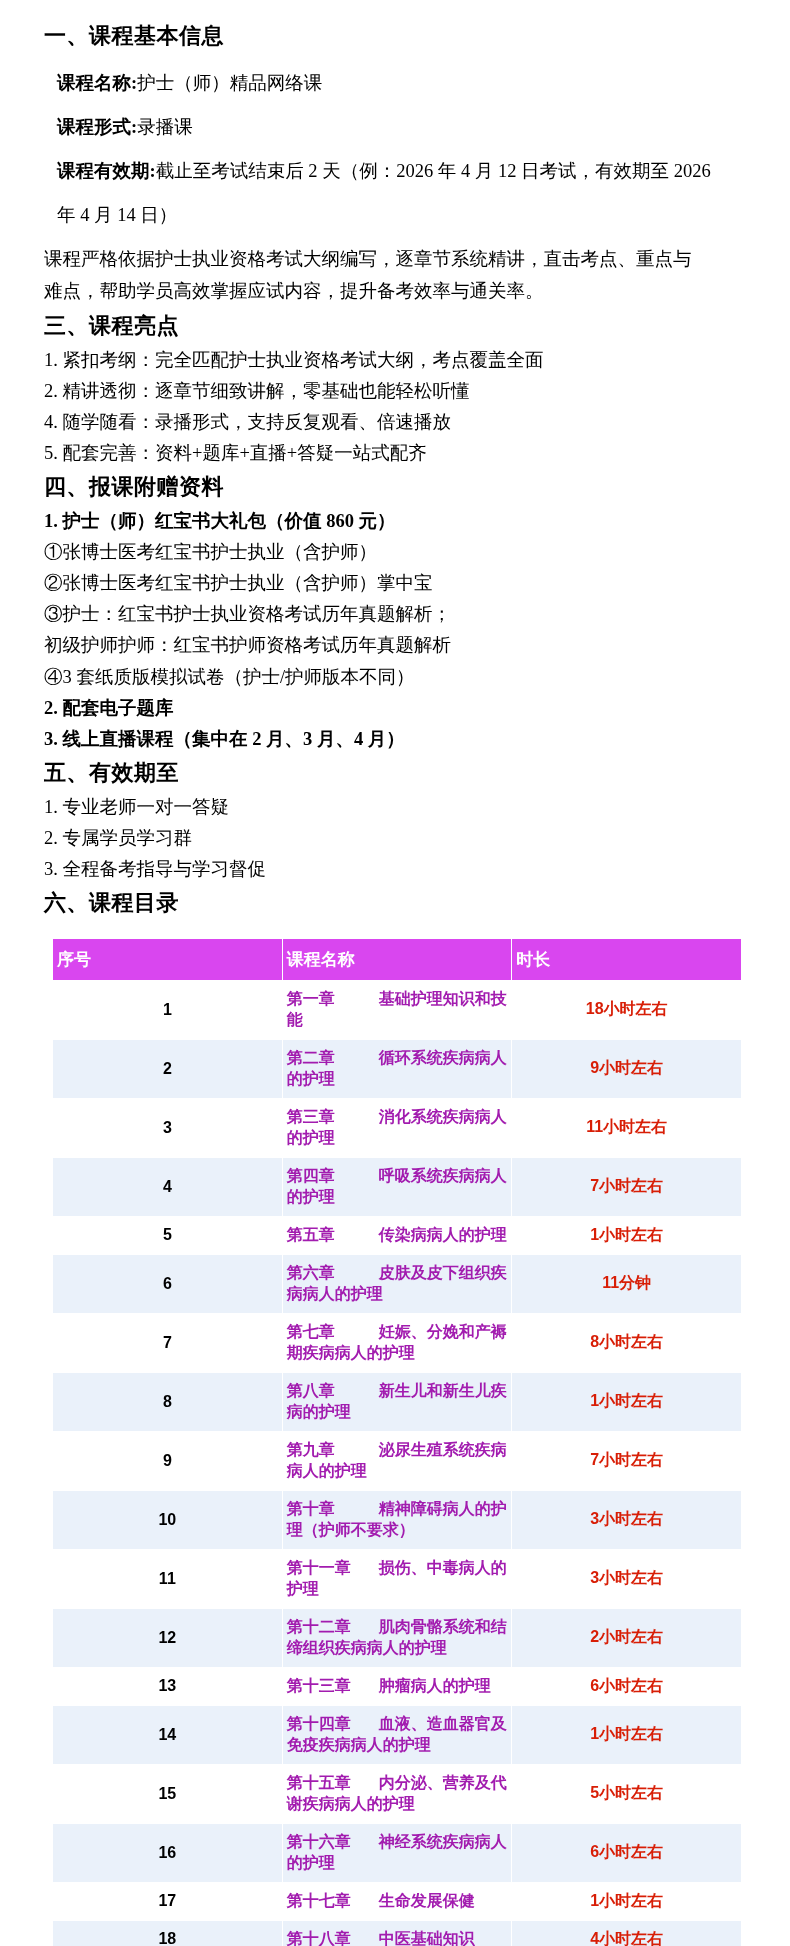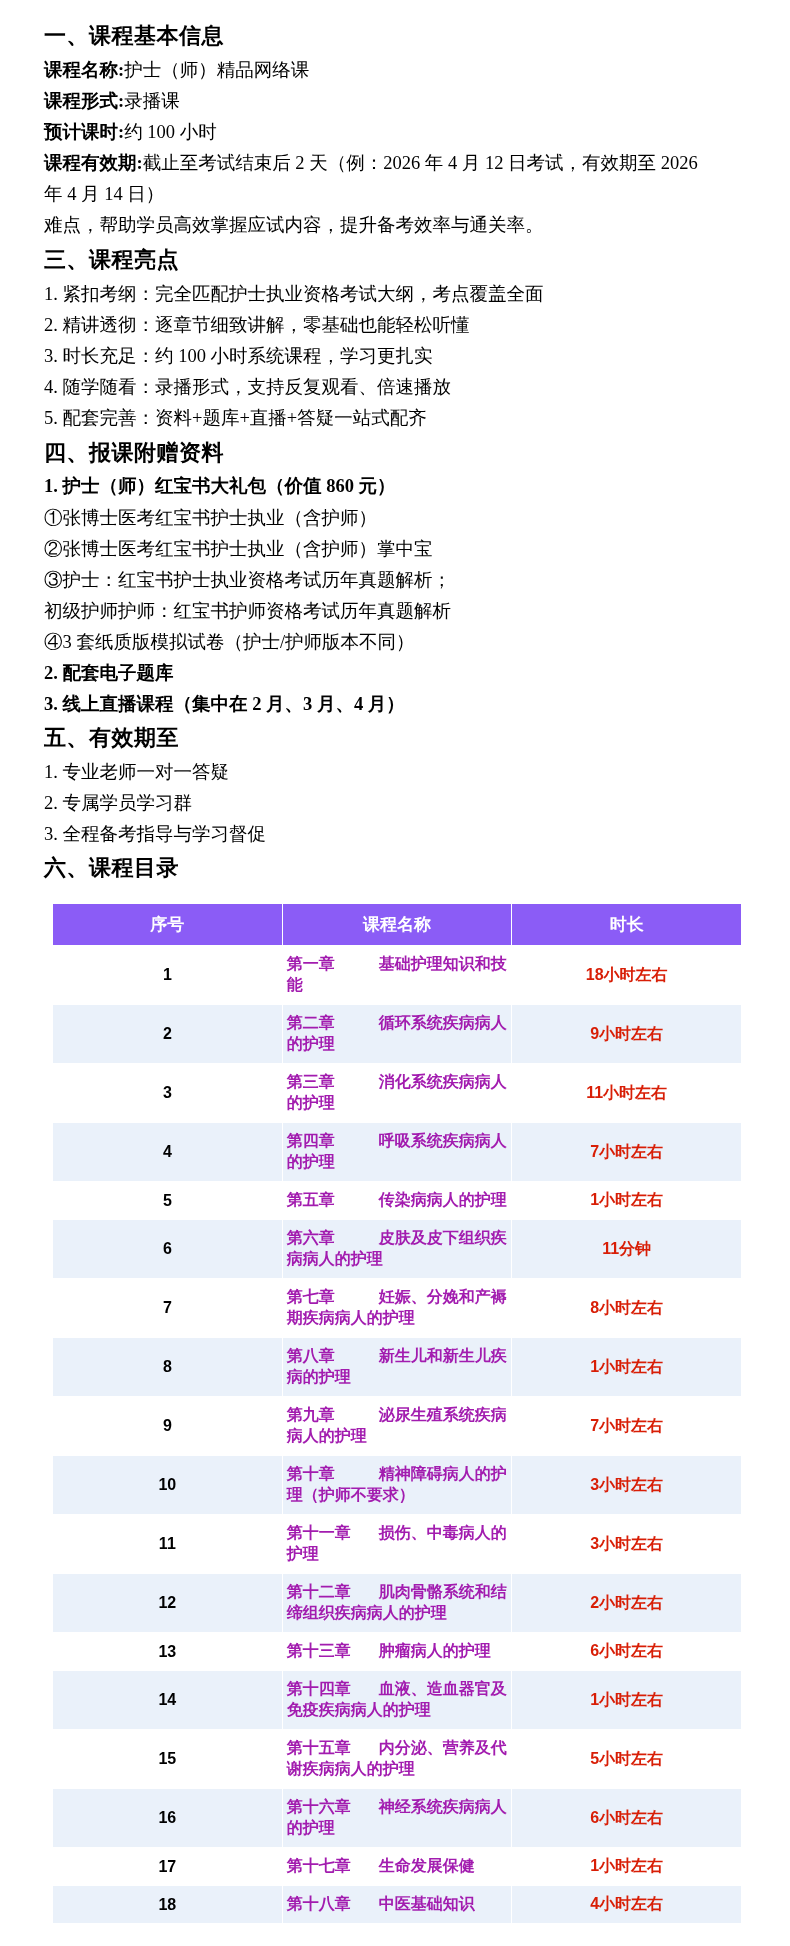--- a/index.html
+++ b/index.html
@@ -20,21 +20,21 @@
   .h-section {
     font-weight: bold;
     font-size: 22px;
     line-height: 1.68;
     margin: 0;
     letter-spacing: 0.5px;
   }
   .line {
     font-size: 18.5px;
     line-height: 1.68;
-    margin: 0;
+    margin: 13px;
   }
   .line b, .lbl {
     font-weight: bold;
   }
   .para {
     font-size: 18.5px;
     line-height: 1.72;
     margin: 0;
     text-align: justify;
   }
@@ -55,27 +55,27 @@
     padding-left: 8px;
     padding-right: 12px;
   }
   table.catalog {
     border-collapse: collapse;
     width: 690px;
     margin: 0 auto;
     table-layout: fixed;
   }
   table.catalog th {
-    background: #8b5cf6;
+    background: #d946ef;
     color: #ffffff;
     font-weight: bold;
     font-size: 17px;
     border: 1px solid #ffffff;
     padding: 9px 4px;
-    text-align: center;
+    text-align: left;
     font-family: "Liberation Sans", sans-serif;
   }
   table.catalog td {
     border: 1px solid #ffffff;
     padding: 8px 4px;
     font-size: 16px;
     font-family: "Liberation Sans", sans-serif;
     font-weight: bold;
     vertical-align: middle;
   }
@@ -113,35 +113,32 @@
   <div class="h-section">一、课程基本信息</div>
 
   <div class="line">
     <span class="lbl">课程名称:</span><span>护士（师）精品网络课</span>
   </div>
 
   <div class="line">
     <span class="lbl">课程形式:</span><span>录播课</span>
   </div>
 
-  <div class="line">
-    <span class="lbl">预计课时:</span><span>约 100 小时</span>
-  </div>
 
   <div class="line">
     <span class="lbl">课程有效期:</span><span>截止至考试结束后 2 天（例：2026 年 4 月 12 日考试，有效期至 2026</span>
   </div>
   <div class="line">年 4 月 14 日）</div>
 
+  <div class="para">课程严格依据护士执业资格考试大纲编写，逐章节系统精讲，直击考点、重点与</div>
   <div class="para">难点，帮助学员高效掌握应试内容，提升备考效率与通关率。</div>
 
   <div class="h-section">三、课程亮点</div>
   <div class="sub-line">1. 紧扣考纲：完全匹配护士执业资格考试大纲，考点覆盖全面</div>
   <div class="sub-line">2. 精讲透彻：逐章节细致讲解，零基础也能轻松听懂</div>
-  <div class="sub-line">3. 时长充足：约 100 小时系统课程，学习更扎实</div>
   <div class="sub-line">4. 随学随看：录播形式，支持反复观看、倍速播放</div>
   <div class="sub-line">5. 配套完善：资料+题库+直播+答疑一站式配齐</div>
 
   <div class="h-section">四、报课附赠资料</div>
   <div class="bold-item">1. 护士（师）红宝书大礼包（价值 860 元）</div>
   <div class="sub-line">①张博士医考红宝书护士执业（含护师）</div>
   <div class="sub-line">②张博士医考红宝书护士执业（含护师）掌中宝</div>
   <div class="sub-line">③护士：红宝书护士执业资格考试历年真题解析；</div>
   <div class="sub-line">初级护师护师：红宝书护师资格考试历年真题解析</div>
   <div class="sub-line">④3 套纸质版模拟试卷（护士/护师版本不同）</div>

